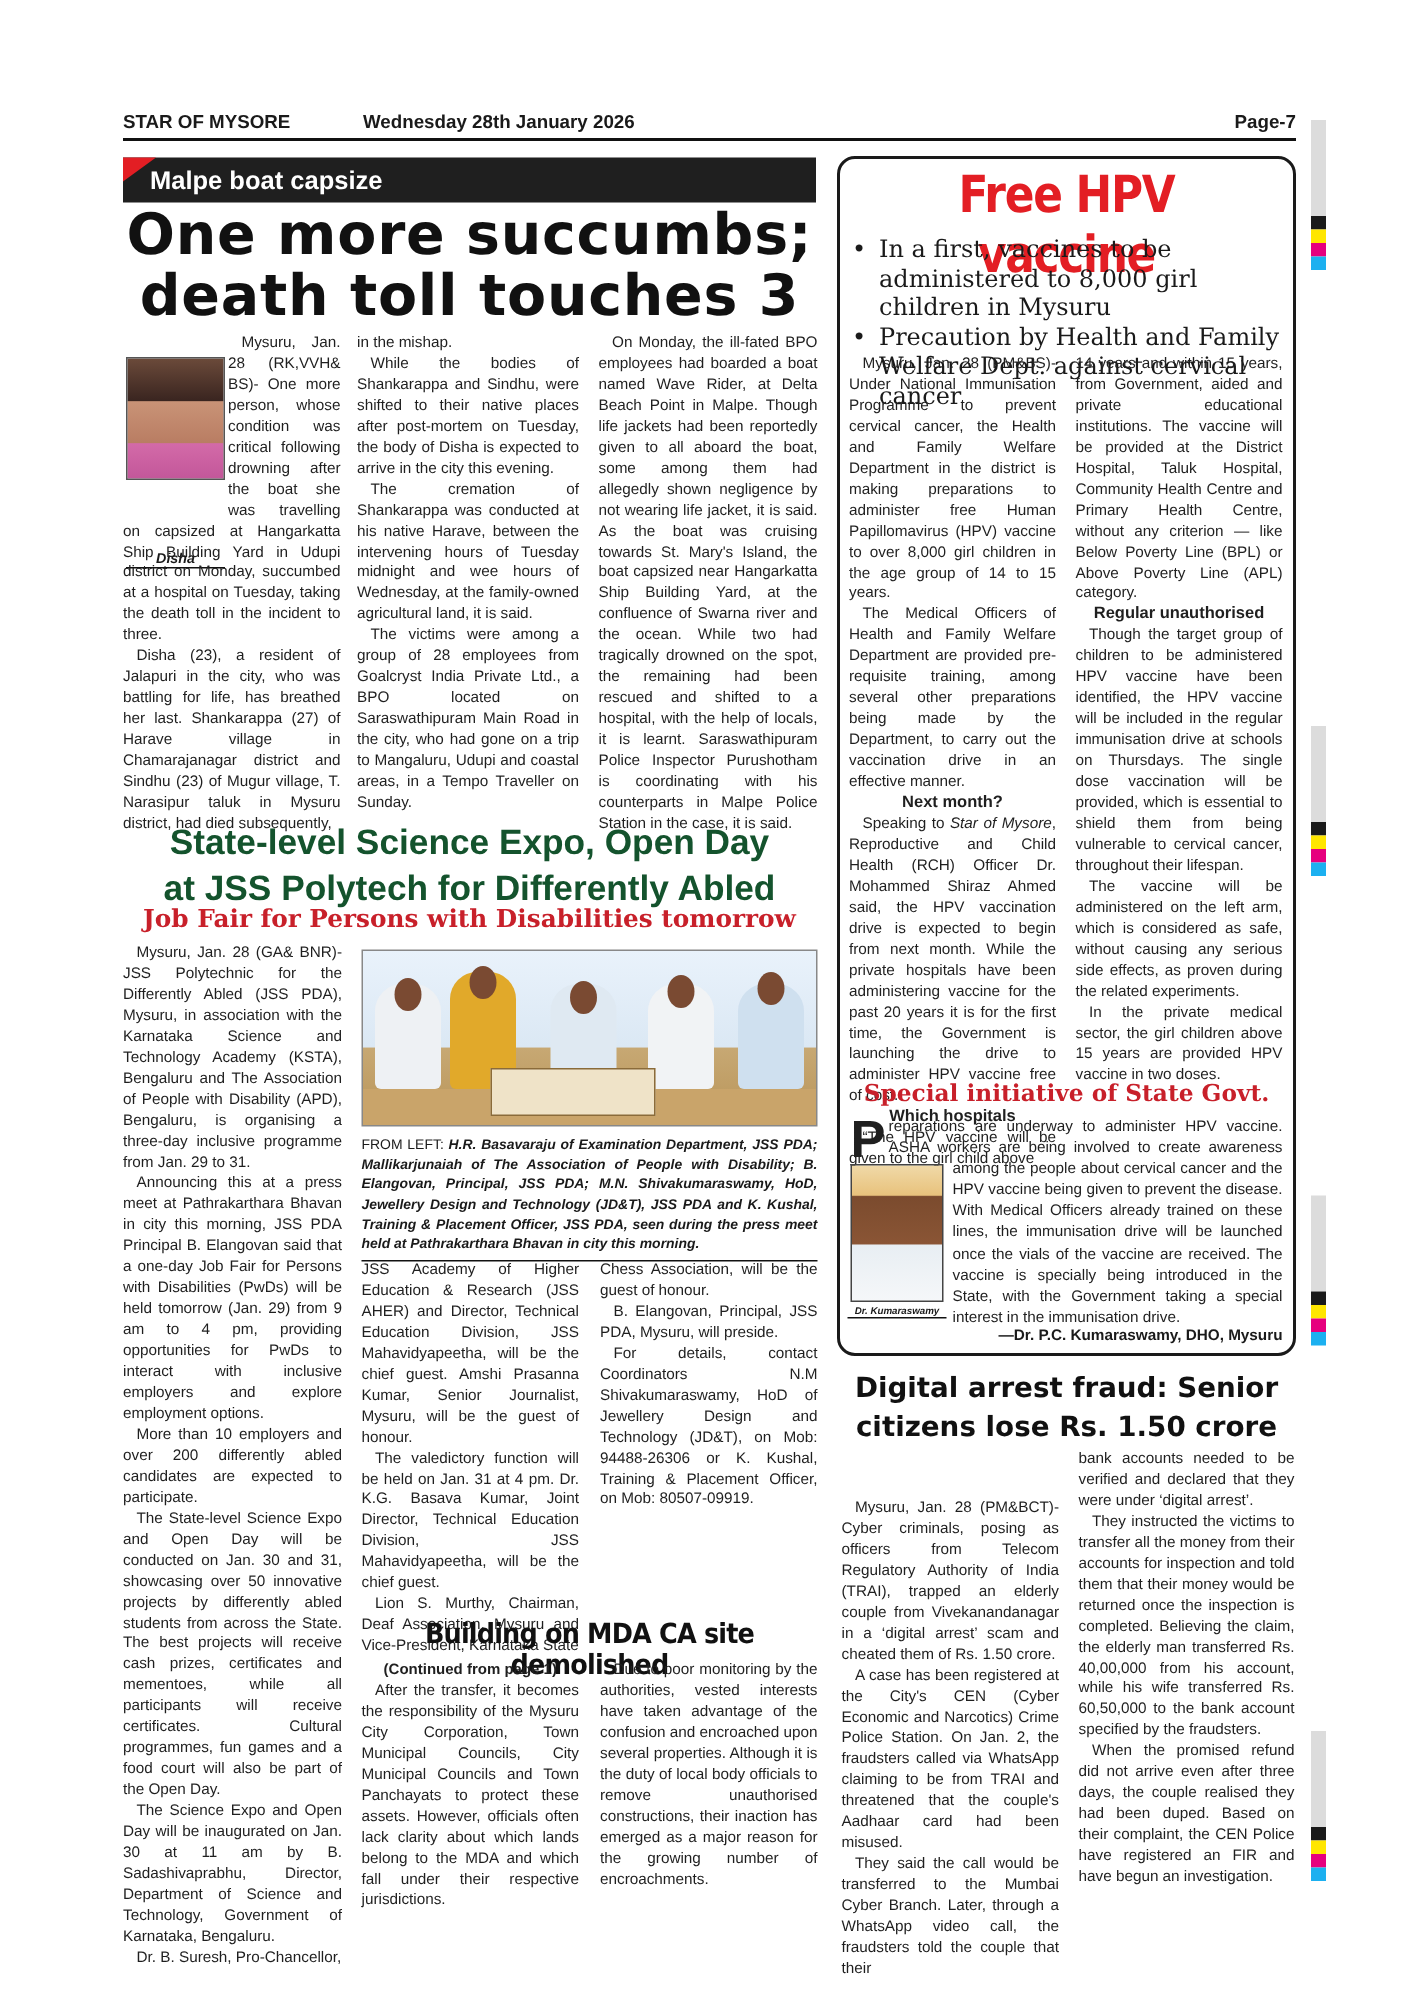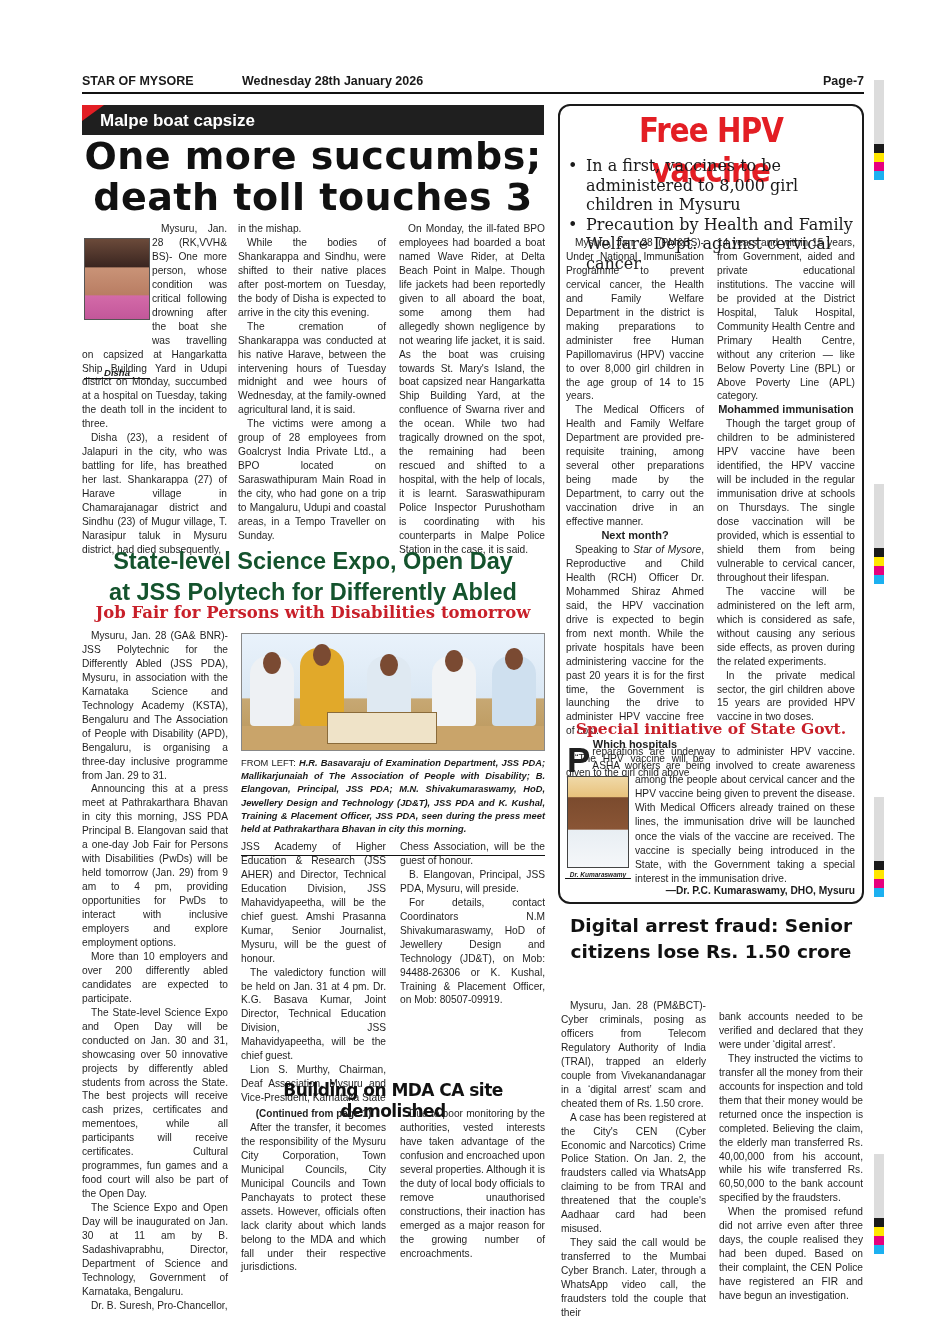--- a/index.html
+++ b/index.html
@@ -35,21 +35,21 @@
   
   .headline2 { position: absolute; left: 82px; top: 546px; width: 462px; text-align: center; font-weight: bold; font-size: 23.5px; line-height: 31px; color: #14532d; }
   .sub2 { position: absolute; left: 82px; top: 603px; width: 462px; text-align: center; font-family: "DejaVu Serif", serif; font-weight: bold; font-size: 16.5px; color: #c8202a; }
 
   .expo-photo { position: absolute; left: 241px; top: 633px; width: 304px; height: 118px; background: linear-gradient(180deg,#e9f2fb 0%, #dbe8f4 55%, #c7a873 56%, #b89458 100%); border: 1px solid #888; overflow: hidden; }
   .person { position: absolute; bottom: 24px; width: 44px; height: 70px; border-radius: 18px 18px 4px 4px; }
   .head { position: absolute; width: 18px; height: 22px; border-radius: 50%; background: #7a4a32; }
   .table-top { position: absolute; left: 0; bottom: 0; width: 100%; height: 24px; background: #c9a46a; }
   .table-sign { position: absolute; left: 85px; bottom: 6px; width: 110px; height: 32px; background: #efe3c8; border: 1px solid #8a6b3a; }
 
-  .caption { position: absolute; left: 241px; top: 757px; width: 304px; font-size: 9.3px; line-height: 13.2px; text-align: justify; padding-bottom: 19px; border-bottom: 1.5px solid #111; }
+  .caption { position: absolute; left: 241px; top: 757px; width: 304px; font-size: 9.3px; line-height: 13.2px; text-align: justify; padding-bottom: 4px; border-bottom: 1.5px solid #111; }
   .caption b { font-style: italic; }
 
   
   .headline3 { position: absolute; left: 241px; top: 1079px; width: 304px; text-align: center; font-family: "DejaVu Sans", sans-serif; font-weight: bold; font-size: 18.5px; letter-spacing: -0.6px; transform: scaleX(0.92); transform-origin: center; color: #111; }
   .contd { text-align: center; font-weight: bold; font-size: 10px; }
 
   
   .hpv-box { position: absolute; left: 558px; top: 104px; width: 306px; height: 800px; border: 2.5px solid #1a1a1a; border-radius: 12px; }
   .hpv-title { position: absolute; left: 560px; top: 110px; width: 302px; text-align: center; font-family: "DejaVu Sans", sans-serif; font-weight: bold; font-size: 34px; letter-spacing: -1px; color: #e31e24; transform: scaleX(0.86); transform-origin: center; }
   .hpv-bullets { position: absolute; left: 566px; top: 156px; width: 292px; font-family: "DejaVu Serif", serif; font-size: 16px; line-height: 19.5px; color: #1a1a1a; }
@@ -203,21 +203,21 @@
   <div class="col-text" style="position:absolute; left:566px; top:236px; width:138px;">
     <p>Mysuru, Jan. 28 (PM&amp;BS)- Under National Immunisation Programme to prevent cervical cancer, the Health and Family Welfare Department in the district is making preparations to administer free Human Papillomavirus (HPV) vaccine to over 8,000 girl children in the age group of 14 to 15 years.</p>
     <p>The Medical Officers of Health and Family Welfare Department are provided pre-requisite training, among several other preparations being made by the Department, to carry out the vaccination drive in an effective manner.</p>
     <p class="subhead">Next month?</p>
     <p><span>Speaking to </span><i>Star of Mysore</i><span>, Reproductive and Child Health (RCH) Officer Dr. Mohammed Shiraz Ahmed said, the HPV vaccination drive is expected to begin from next month. While the private hospitals have been administering vaccine for the past 20 years it is for the first time, the Government is launching the drive to administer HPV vaccine free of cost.</span></p>
     <p class="subhead">Which hospitals</p>
     <p>“The HPV vaccine will be given to the girl child above</p>
   </div>
   <div class="col-text" style="position:absolute; left:717px; top:236px; width:138px;">
     <p style="text-indent:0">14 years and within 15 years, from Government, aided and private educational institutions. The vaccine will be provided at the District Hospital, Taluk Hospital, Community Health Centre and Primary Health Centre, without any criterion — like Below Poverty Line (BPL) or Above Poverty Line (APL) category.</p>
-    <p class="subhead">Mohammed immunisation</p>
+    <p class="subhead">Regular unauthorised</p>
     <p>Though the target group of children to be administered HPV vaccine have been identified, the HPV vaccine will be included in the regular immunisation drive at schools on Thursdays. The single dose vaccination will be provided, which is essential to shield them from being vulnerable to cervical cancer, throughout their lifespan.</p>
     <p>The vaccine will be administered on the left arm, which is considered as safe, without causing any serious side effects, as proven during the related experiments.</p>
     <p>In the private medical sector, the girl children above 15 years are provided HPV vaccine in two doses.</p>
   </div>
 
   <h3 class="special-title">Special initiative of State Govt.</h3>
   <div class="kumar-photo"></div>
   <div class="kumar-cap">Dr. Kumaraswamy</div>
   <div class="special-text">
     <span class="dropcap">P</span>
@@ -230,18 +230,18 @@
 <article>
   <h2 class="headline4">
     <span>Digital arrest fraud: Senior</span><br>
     <span>citizens lose Rs. 1.50 crore</span>
   </h2>
   <div class="col-text" style="position:absolute; left:561px; top:999px; width:145px;">
     <p>Mysuru, Jan. 28 (PM&amp;BCT)- Cyber criminals, posing as officers from Telecom Regulatory Authority of India (TRAI), trapped an elderly couple from Vivekanandanagar in a ‘digital arrest’ scam and cheated them of Rs. 1.50 crore.</p>
     <p>A case has been registered at the City's CEN (Cyber Economic and Narcotics) Crime Police Station. On Jan. 2, the fraudsters called via WhatsApp claiming to be from TRAI and threatened that the couple's Aadhaar card had been misused.</p>
     <p>They said the call would be transferred to the Mumbai Cyber Branch. Later, through a WhatsApp video call, the fraudsters told the couple that their</p>
   </div>
-  <div class="col-text" style="position:absolute; left:719px; top:966px; width:144px;margin-top:44px;">
+  <div class="col-text" style="position:absolute; left:719px; top:966px; width:144px;">
     <p style="text-indent:0">bank accounts needed to be verified and declared that they were under ‘digital arrest’.</p>
     <p>They instructed the victims to transfer all the money from their accounts for inspection and told them that their money would be returned once the inspection is completed. Believing the claim, the elderly man transferred Rs. 40,00,000 from his account, while his wife transferred Rs. 60,50,000 to the bank account specified by the fraudsters.</p>
     <p>When the promised refund did not arrive even after three days, the couple realised they had been duped. Based on their complaint, the CEN Police have registered an FIR and have begun an investigation.</p>
   </div>
 </article>
 
 </body></html>

